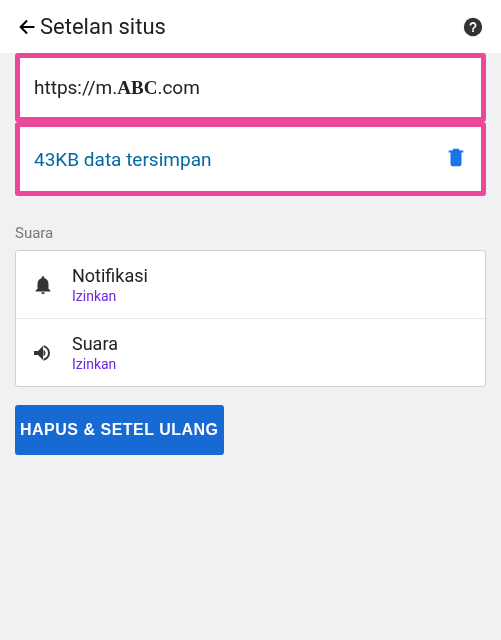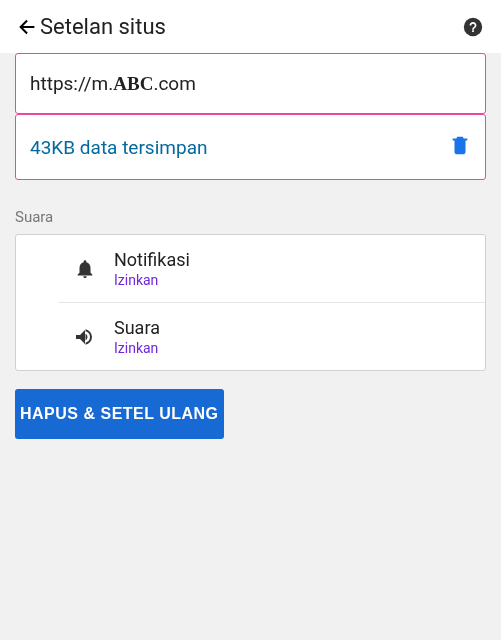--- a/index.html
+++ b/index.html
@@ -42,41 +42,40 @@
       padding: 0 15px;
     }
     .section-label {
       color: #777;
       font-size: 15px;
       margin-top: 28px;
       margin-bottom: 8px;
     }
     .card {
       background: #fff;
-      border: 1px solid #ec4899;
+      border: 5px solid #ec4899;
       border-radius: 3px;
       padding: 18px 14px;
     }
     .site-url {
       font-size: 19px;
       color: #222;
     }
     .site-url .bold { font-weight: bold; font-family: Georgia, serif; }
     .usage-row {
       display: flex;
       align-items: center;
       justify-content: space-between;
     }
     .usage-text { font-size: 19px; color: #0369a1; }
     .trash-btn { cursor: pointer; color: #1a73e8; }
     .perm-list {
       background: #fff;
       border: 1px solid #d0d0d0;
       border-radius: 3px;
-      padding-left: 42px;
     }
     .perm-row {
       display: flex;
       align-items: center;
       padding: 14px 14px;
       gap: 16px;
       cursor: pointer;
     }
     .perm-row + .perm-row { border-top: 1px solid #e6e6e6; }
     .perm-icon { width: 26px; display: flex; align-items: center; justify-content: center; color: #333; }

